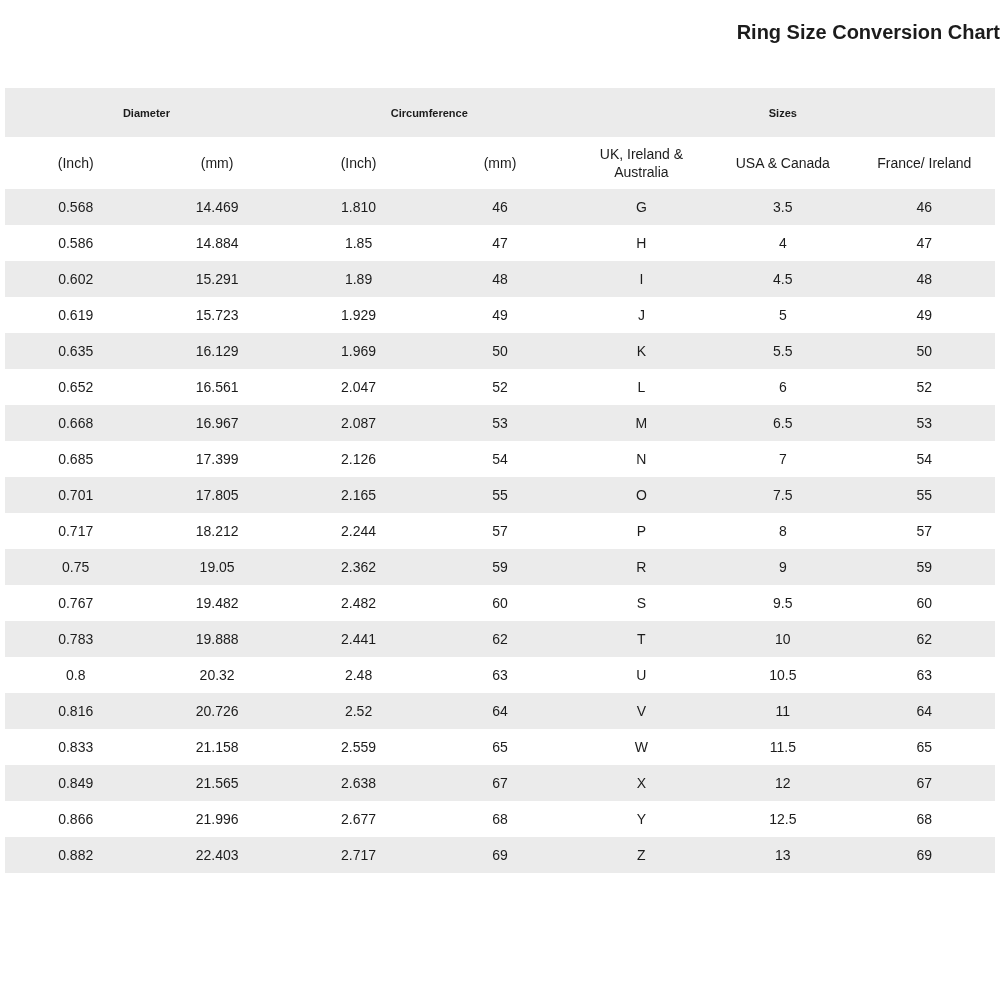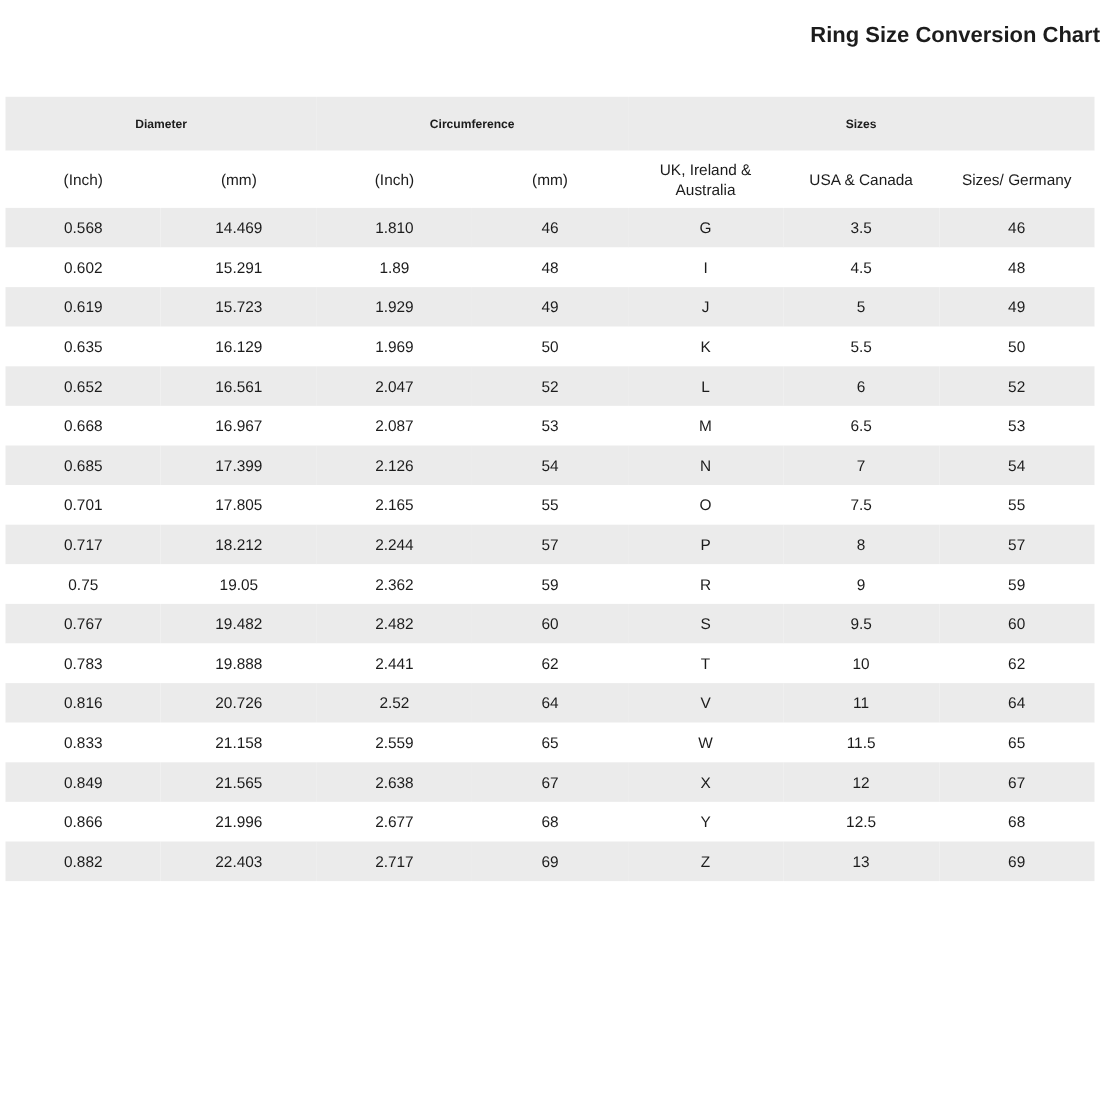--- a/index.html
+++ b/index.html
@@ -79,34 +79,43 @@
         <th colspan="2">Circumference</th>
         <th colspan="3">Sizes</th>
       </tr>
       <tr class="subheader-row">
         <th>(Inch)</th>
         <th>(mm)</th>
         <th>(Inch)</th>
         <th>(mm)</th>
         <th>UK, Ireland &amp; Australia</th>
         <th>USA &amp; Canada</th>
-        <th>Sizes/ Germany</th>
+        <th>France/ Ireland</th>
       </tr>
     </thead>
     <tbody>
         <tr>
           <td>0.568</td>
           <td>14.469</td>
           <td>1.810</td>
           <td>46</td>
           <td>G</td>
           <td>3.5</td>
           <td>46</td>
         </tr>
         <tr>
+          <td>0.586</td>
+          <td>14.884</td>
+          <td>1.85</td>
+          <td>47</td>
+          <td>H</td>
+          <td>4</td>
+          <td>47</td>
+        </tr>
+        <tr>
           <td>0.602</td>
           <td>15.291</td>
           <td>1.89</td>
           <td>48</td>
           <td>I</td>
           <td>4.5</td>
           <td>48</td>
         </tr>
         <tr>
           <td>0.619</td>
@@ -192,20 +201,29 @@
         <tr>
           <td>0.783</td>
           <td>19.888</td>
           <td>2.441</td>
           <td>62</td>
           <td>T</td>
           <td>10</td>
           <td>62</td>
         </tr>
         <tr>
+          <td>0.8</td>
+          <td>20.32</td>
+          <td>2.48</td>
+          <td>63</td>
+          <td>U</td>
+          <td>10.5</td>
+          <td>63</td>
+        </tr>
+        <tr>
           <td>0.816</td>
           <td>20.726</td>
           <td>2.52</td>
           <td>64</td>
           <td>V</td>
           <td>11</td>
           <td>64</td>
         </tr>
         <tr>
           <td>0.833</td>

